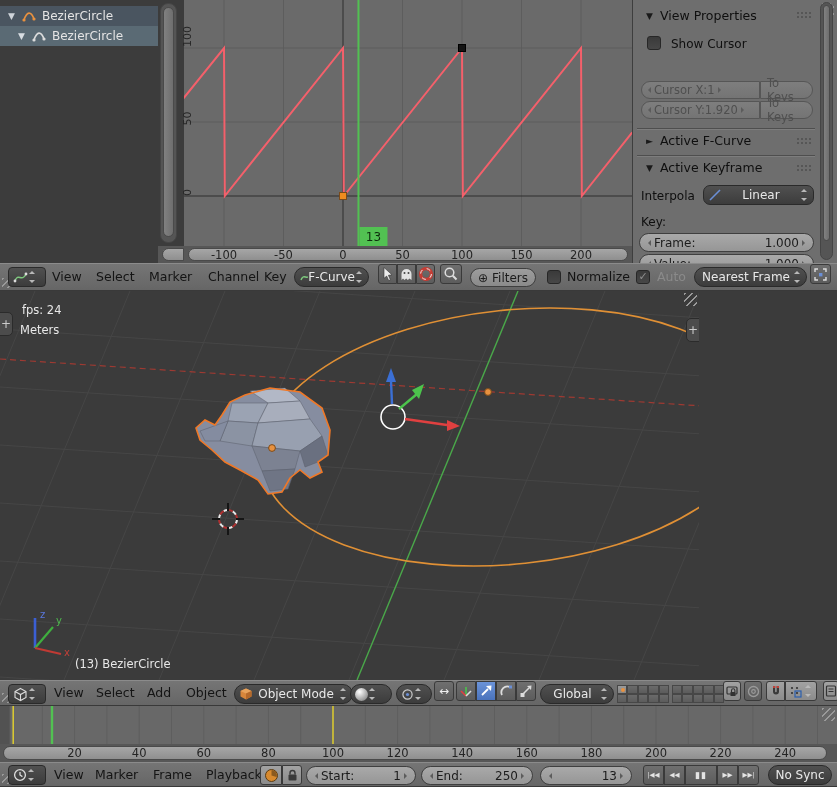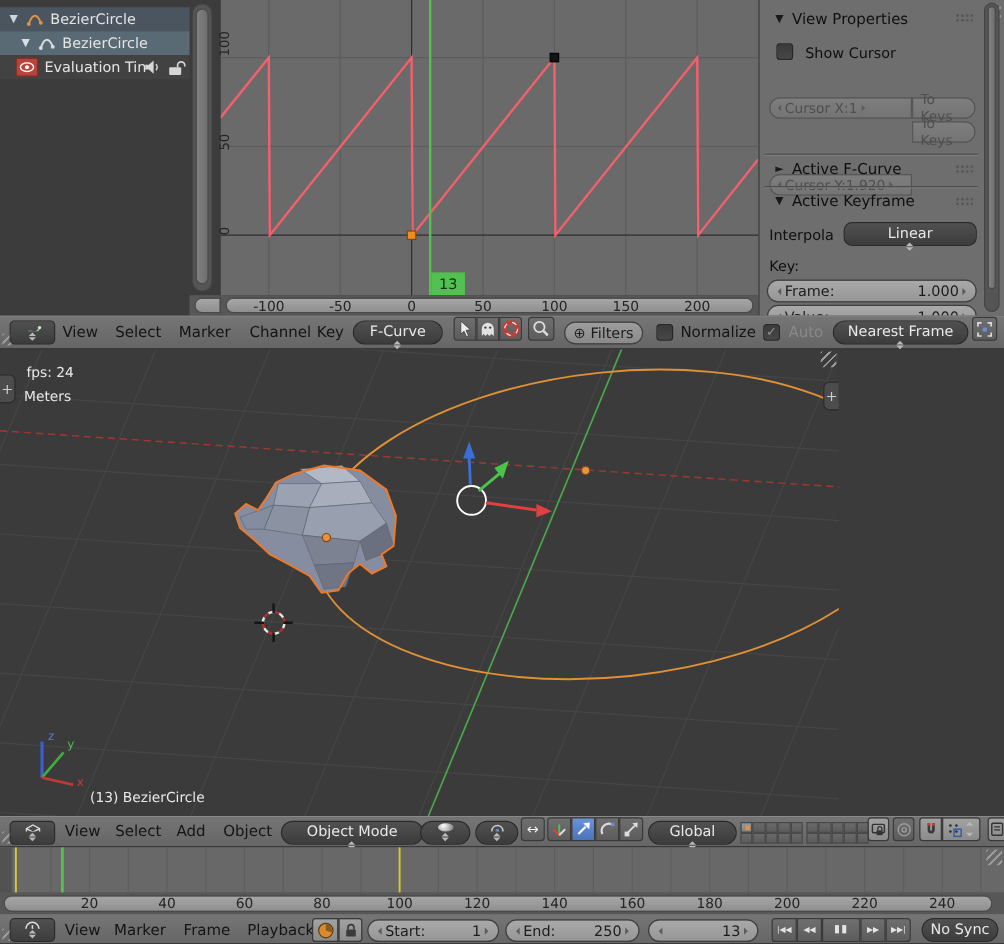--- a/index.html
+++ b/index.html
@@ -2,21 +2,21 @@
 <html><head>
 <meta charset="utf-8">
 <style>
   html,body{margin:0;padding:0;background:#222;}
   *{box-sizing:border-box;font-family:"DejaVu Sans",sans-serif;}
   .app{position:relative;width:837px;height:787px;overflow:hidden;background:#3b3b3b;outline:1px solid #1a1a1a;user-select:none;}
   .abs{position:absolute;}
   
   .hdr{position:absolute;left:0;width:837px;background:linear-gradient(#757575,#666);border-top:1px solid #8b8b8b;border-bottom:1px solid #393939;}
   .menu{position:absolute;top:5px;font-size:12.5px;color:#141414;}
-  .dd-dark{position:absolute;height:20px;background:linear-gradient(#505050,#3c3c3c);border:1px solid #2a2a2a;border-radius:10px;color:#e8e8e8;font-size:12px;display:flex;align-items:center;padding:1px 4px;flex-direction:column;}
+  .dd-dark{position:absolute;height:20px;background:linear-gradient(#505050,#3c3c3c);border:1px solid #2a2a2a;border-radius:10px;color:#e8e8e8;font-size:12px;display:flex;align-items:center;padding:1px 4px;}
   .dd-dark .lbl{flex:1;text-align:center;white-space:nowrap;}
   .spin{width:9px;height:14px;position:relative;flex:0 0 9px;}
   .spin::before{content:"";position:absolute;left:1px;top:1px;border:3.5px solid transparent;border-bottom-color:#b9b9b9;border-top:none;}
   .spin::after{content:"";position:absolute;left:1px;bottom:1px;border:3.5px solid transparent;border-top-color:#b9b9b9;border-bottom:none;}
   .icon-btn{position:absolute;height:20px;background:linear-gradient(#6f6f6f,#5c5c5c);border:1px solid #3a3a3a;display:flex;align-items:center;justify-content:center;}
   .icon-btn.lite{background:linear-gradient(#a2a2a2,#8b8b8b);}
   .pill{position:absolute;height:19px;border:1px solid #3f3f3f;border-radius:10px;background:linear-gradient(#a9a9a9,#969696);font-size:12px;color:#1c1c1c;display:flex;align-items:center;padding:0 8px;}
   .pill .nl{flex:1;}  .pill .nv{text-align:right;}
   .tri-l{width:0;height:0;border:3.5px solid transparent;border-right-color:#5c5c5c;border-left:none;margin-right:3px;}
   .tri-r{width:0;height:0;border:3.5px solid transparent;border-left-color:#5c5c5c;border-right:none;margin-left:3px;}
@@ -68,37 +68,20 @@
     </div>
     <div class="chan-row" style="top:26px;background:#5a6a74;">
       <span style="margin-left:18px;font-size:9px;color:#d8dde2;">▼</span>
       <svg width="16" height="16" style="margin-left:6px;">
           <path d="M3,12 C6,3 10,3 13,11" fill="none" stroke="#dcdcdc" stroke-width="1.6"></path>
           <circle cx="3" cy="12" r="1.6" fill="#dcdcdc"></circle>
           <circle cx="13" cy="11" r="1.6" fill="#dcdcdc"></circle>
         </svg>
       <span style="margin-left:5px;">BezierCircle</span>
     </div>
-    <div class="chan-row" style="top:46px;background:#424242;">
-      <span style="margin-left:13px;width:19px;height:16px;background:#b8433b;border:1px solid #7e2c27;border-radius:2px;display:inline-flex;align-items:center;justify-content:center;">
-        <svg width="15" height="12">
-            <ellipse cx="7.5" cy="6" rx="5.5" ry="3.6" fill="none" stroke="#fff" stroke-width="1.2"></ellipse>
-            <circle cx="7.5" cy="6" r="1.7" fill="#fff"></circle>
-          </svg>
-      </span>
-      <span style="margin-left:5px;">Evaluation Tin</span>
-      <svg width="15" height="15" style="position:absolute;left:120px;">
-          <path d="M1,5 h3 l4,-3.5 v11 l-4,-3.5 h-3 z" fill="#d6d6d6"></path>
-          <path d="M10,4.5 a4,4 0 0 1 0,5" fill="none" stroke="#d6d6d6" stroke-width="1.2"></path>
-        </svg>
-      <svg width="16" height="15" style="position:absolute;left:139px;">
-          <rect x="2" y="7" width="10" height="6.5" rx="1" fill="#d6d6d6"></rect>
-          <path d="M9,7 v-1.5 a3,3 0 0 1 6,0 v1" fill="none" stroke="#d6d6d6" stroke-width="1.4"></path>
-        </svg>
-    </div>
 
     <div class="vscroll-track" style="left:160px;top:3px;width:17px;height:240px;">
       <div class="vscroll-pill" style="left:2px;top:3px;width:11px;height:230px;"></div>
     </div>
 
     <div class="abs" style="left:184px;top:0;width:448px;height:246px;background:#6a6a6a;">
       <svg id="curve-svg" width="448" height="246">
           <g id="graph-grid">
             <line x1="40" y1="0" x2="40" y2="246" stroke="#5d5d5d"></line>
             <line x1="99.5" y1="0" x2="99.5" y2="246" stroke="#5d5d5d"></line>
@@ -151,21 +134,21 @@
 
       <div class="gray-pill" style="left:8px;top:81px;width:119px;border-radius:9px 0 0 9px;">
         <span class="tri-l"></span>
           <span class="nl">Cursor X:</span>
         <span class="nv">1</span>
           <span class="tri-r"></span>
       </div>
       <div class="gray-pill" style="left:127px;top:81px;width:53px;border-radius:0 9px 9px 0;justify-content:center;">
         <span>To Keys</span>
       </div>
-      <div class="gray-pill" style="left:8px;top:101px;width:119px;border-radius:9px 0 0 9px;margin-top:44px;">
+      <div class="gray-pill" style="left:8px;top:101px;width:119px;border-radius:9px 0 0 9px;">
         <span class="tri-l"></span>
           <span class="nl">Cursor Y:</span>
         <span class="nv">1.920</span>
           <span class="tri-r"></span>
       </div>
       <div class="gray-pill" style="left:127px;top:101px;width:53px;border-radius:0 9px 9px 0;justify-content:center;">
         <span>To Keys</span>
       </div>
 
       <div class="sep" style="left:4px;top:128px;width:178px;"></div>

